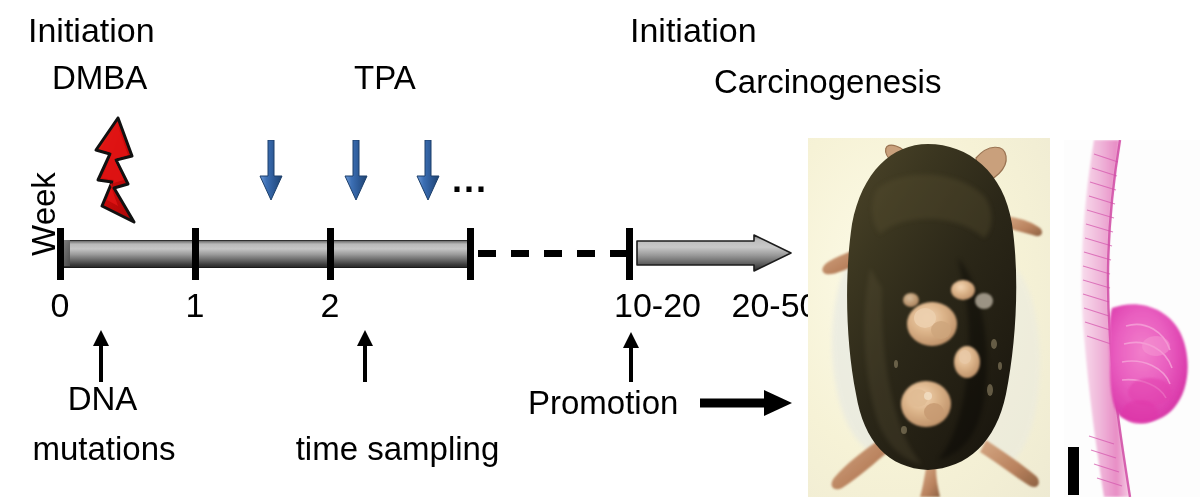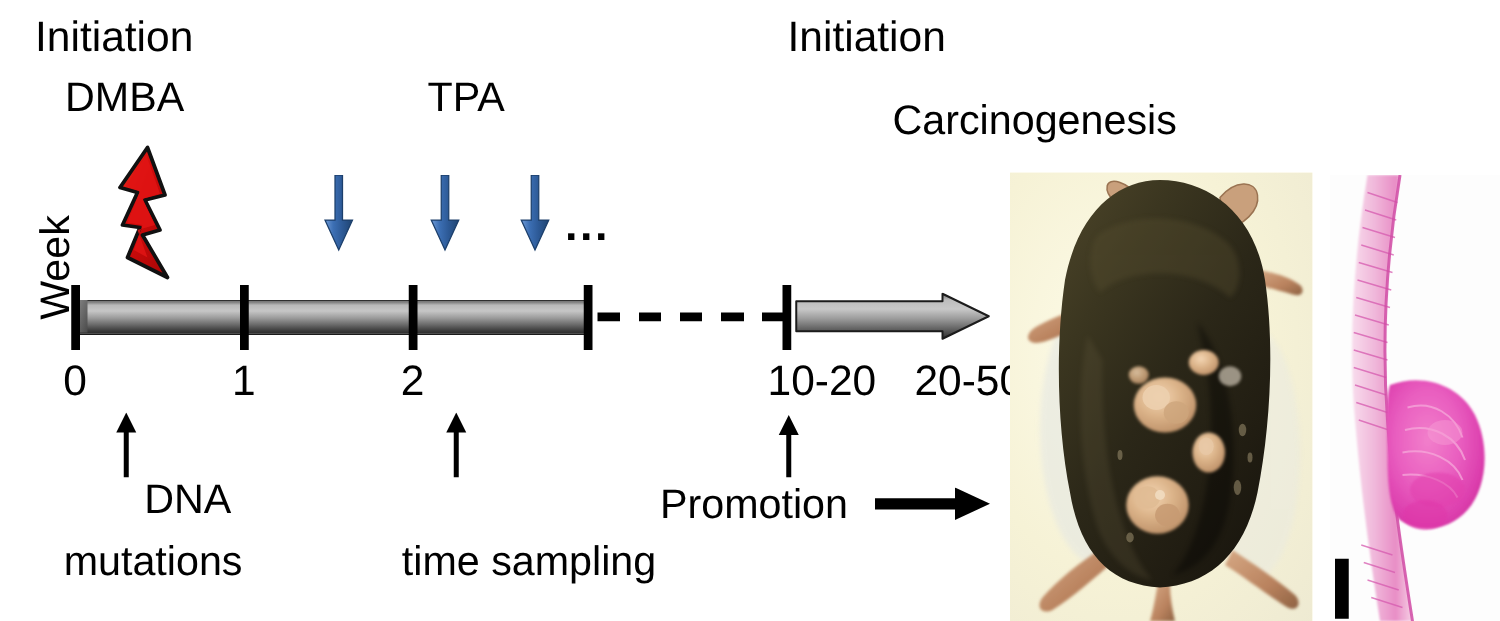--- a/index.html
+++ b/index.html
@@ -119,21 +119,21 @@
     font-weight: bold;
   }
 
   
   #bolt { left: 88px; top: 116px; width: 62px; height: 112px; }
 
   
   .caption {
     font-size: 33px;
     line-height: 42px;
-    text-align: right;
+    text-align: center;
     white-space: nowrap;
   }
 
   
   #sampling-arrow { left: 700px; top: 390px; width: 92px; height: 26px; }
 
   
   #mouse-photo {
     left: 808px;
     top: 138px;
@@ -159,24 +159,24 @@
   }
 </style>
 </head>
 <body>
 
 <div id="figure">
 
   <div class="abs stage-sub" style="left:52px; top:58px;">DMBA</div>
   <div class="abs stage-title" style="left:28px; top:10px;">Initiation</div>
 
-  <div class="abs stage-sub" style="left:342px; top:58px;">TPA</div>
+  <div class="abs stage-sub" style="left:354px; top:58px;">TPA</div>
 
   <div class="abs stage-title" style="left:630px; top:10px;">Initiation</div>
-  <div class="abs stage-sub" style="left:714px; top:62px;margin-top:14px;">Carcinogenesis</div>
+  <div class="abs stage-sub" style="left:714px; top:62px;">Carcinogenesis</div>
 
   <div class="abs" id="bolt">
     <svg width="62" height="112" viewBox="0 0 62 112">
       <defs>
         <linearGradient id="boltGrad" x1="0" y1="0" x2="1" y2="1">
           <stop offset="0%" stop-color="#ef2b1e"></stop>
           <stop offset="42%" stop-color="#cf0b0b"></stop>
           <stop offset="100%" stop-color="#a60606"></stop>
         </linearGradient>
       </defs>

